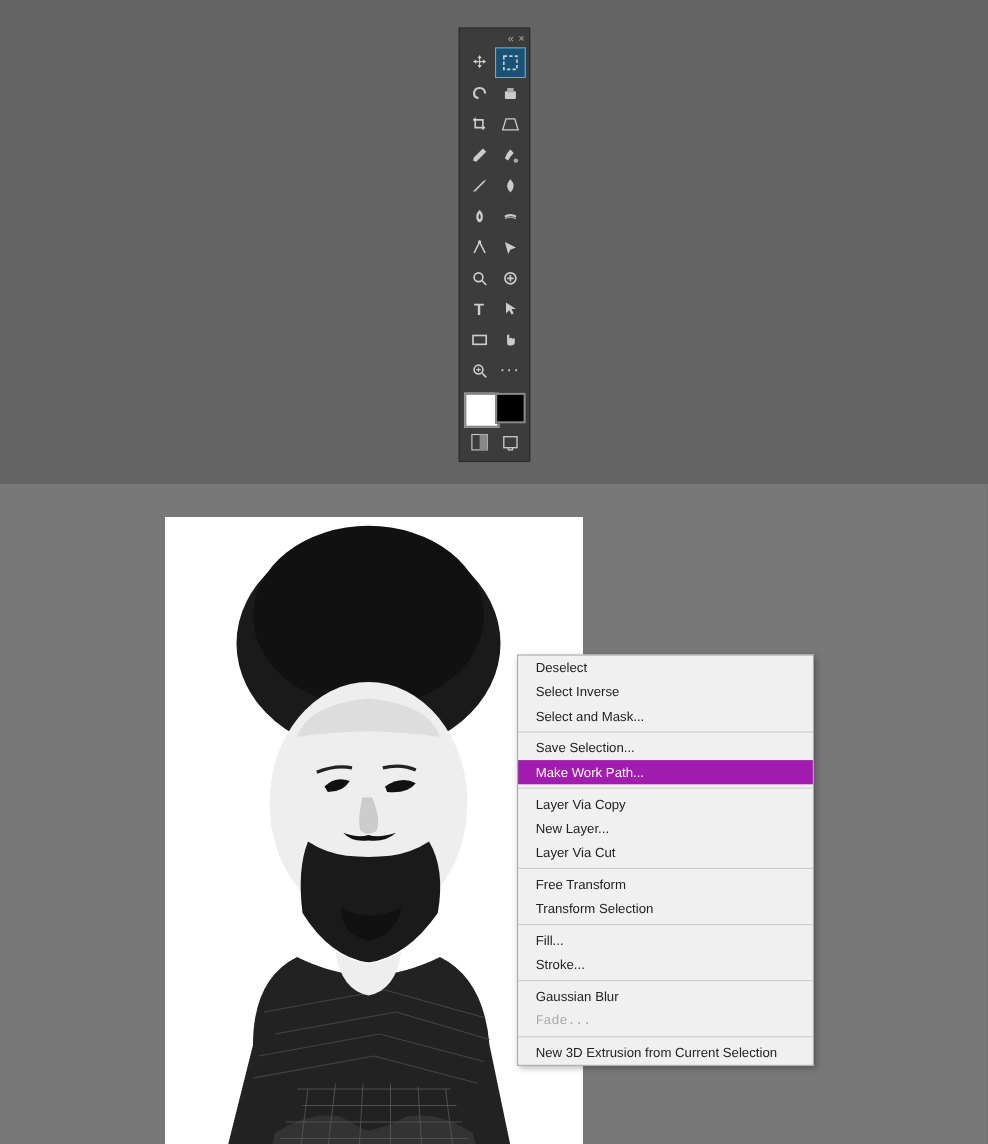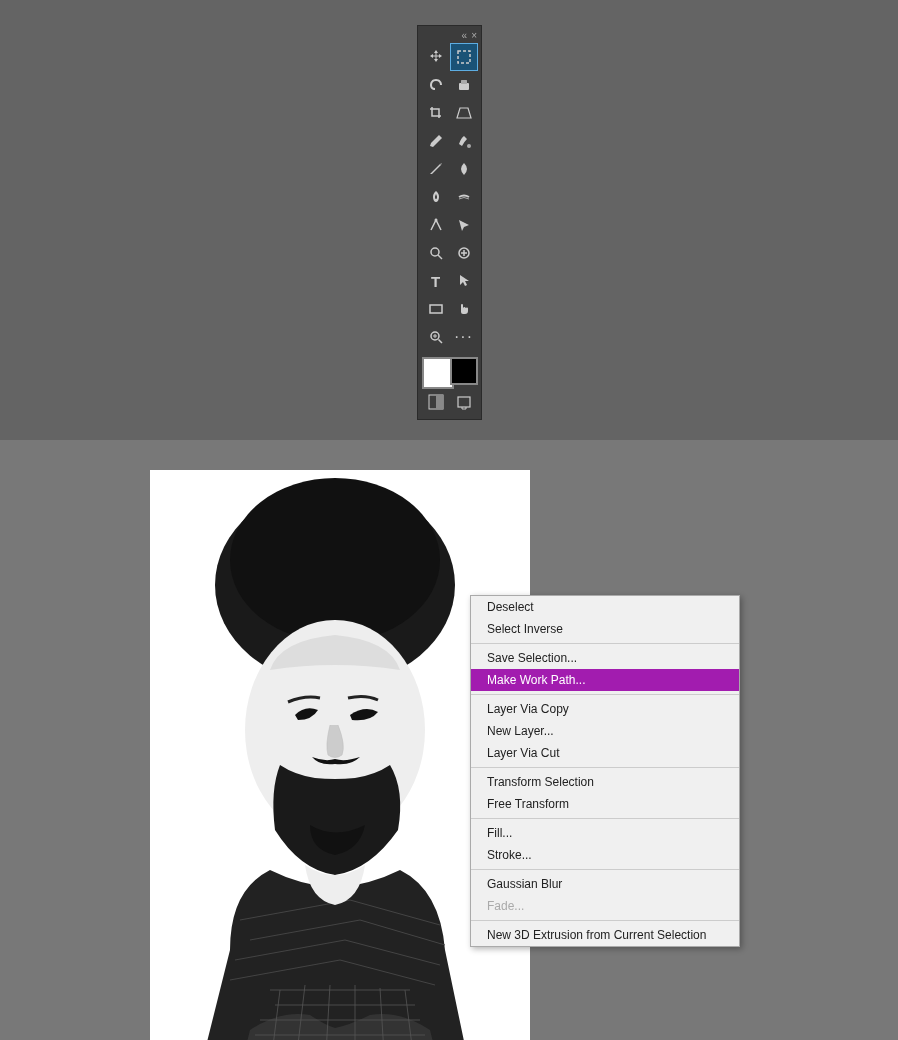--- a/index.html
+++ b/index.html
@@ -153,20 +153,21 @@
     }
 
     .ctx-item.highlighted {
       background: #a21caf;
       color: white;
     }
 
     .ctx-item.disabled {
       color: #aaa;
       cursor: default;
+      font-family: Liberation Mono, monospace;
     }
 
     .ctx-separator {
       height: 1px;
       background: #ccc;
       margin: 3px 0;
     }
 
     
     .portrait-area {
@@ -417,30 +418,31 @@
         <line x1="205" y1="515" x2="205" y2="600" stroke="#555" stroke-width="0.8"></line>
         <line x1="230" y1="518" x2="235" y2="600" stroke="#555" stroke-width="0.8"></line>
         <line x1="255" y1="520" x2="265" y2="600" stroke="#555" stroke-width="0.8"></line>
       </svg>
     </div>
   </div>
 
   <div class="context-menu">
     <div class="ctx-item">Deselect</div>
     <div class="ctx-item">Select Inverse</div>
+    <div class="ctx-item">Select and Mask...</div>
     <div class="ctx-separator"></div>
     <div class="ctx-item">Save Selection...</div>
     <div class="ctx-item highlighted">Make Work Path...</div>
     <div class="ctx-separator"></div>
     <div class="ctx-item">Layer Via Copy</div>
     <div class="ctx-item">New Layer...</div>
     <div class="ctx-item">Layer Via Cut</div>
     <div class="ctx-separator"></div>
+    <div class="ctx-item">Free Transform</div>
     <div class="ctx-item">Transform Selection</div>
-    <div class="ctx-item">Free Transform</div>
     <div class="ctx-separator"></div>
     <div class="ctx-item">Fill...</div>
     <div class="ctx-item">Stroke...</div>
     <div class="ctx-separator"></div>
     <div class="ctx-item">Gaussian Blur</div>
     <div class="ctx-item disabled">Fade...</div>
     <div class="ctx-separator"></div>
     <div class="ctx-item">New 3D Extrusion from Current Selection</div>
   </div>
 </div>

